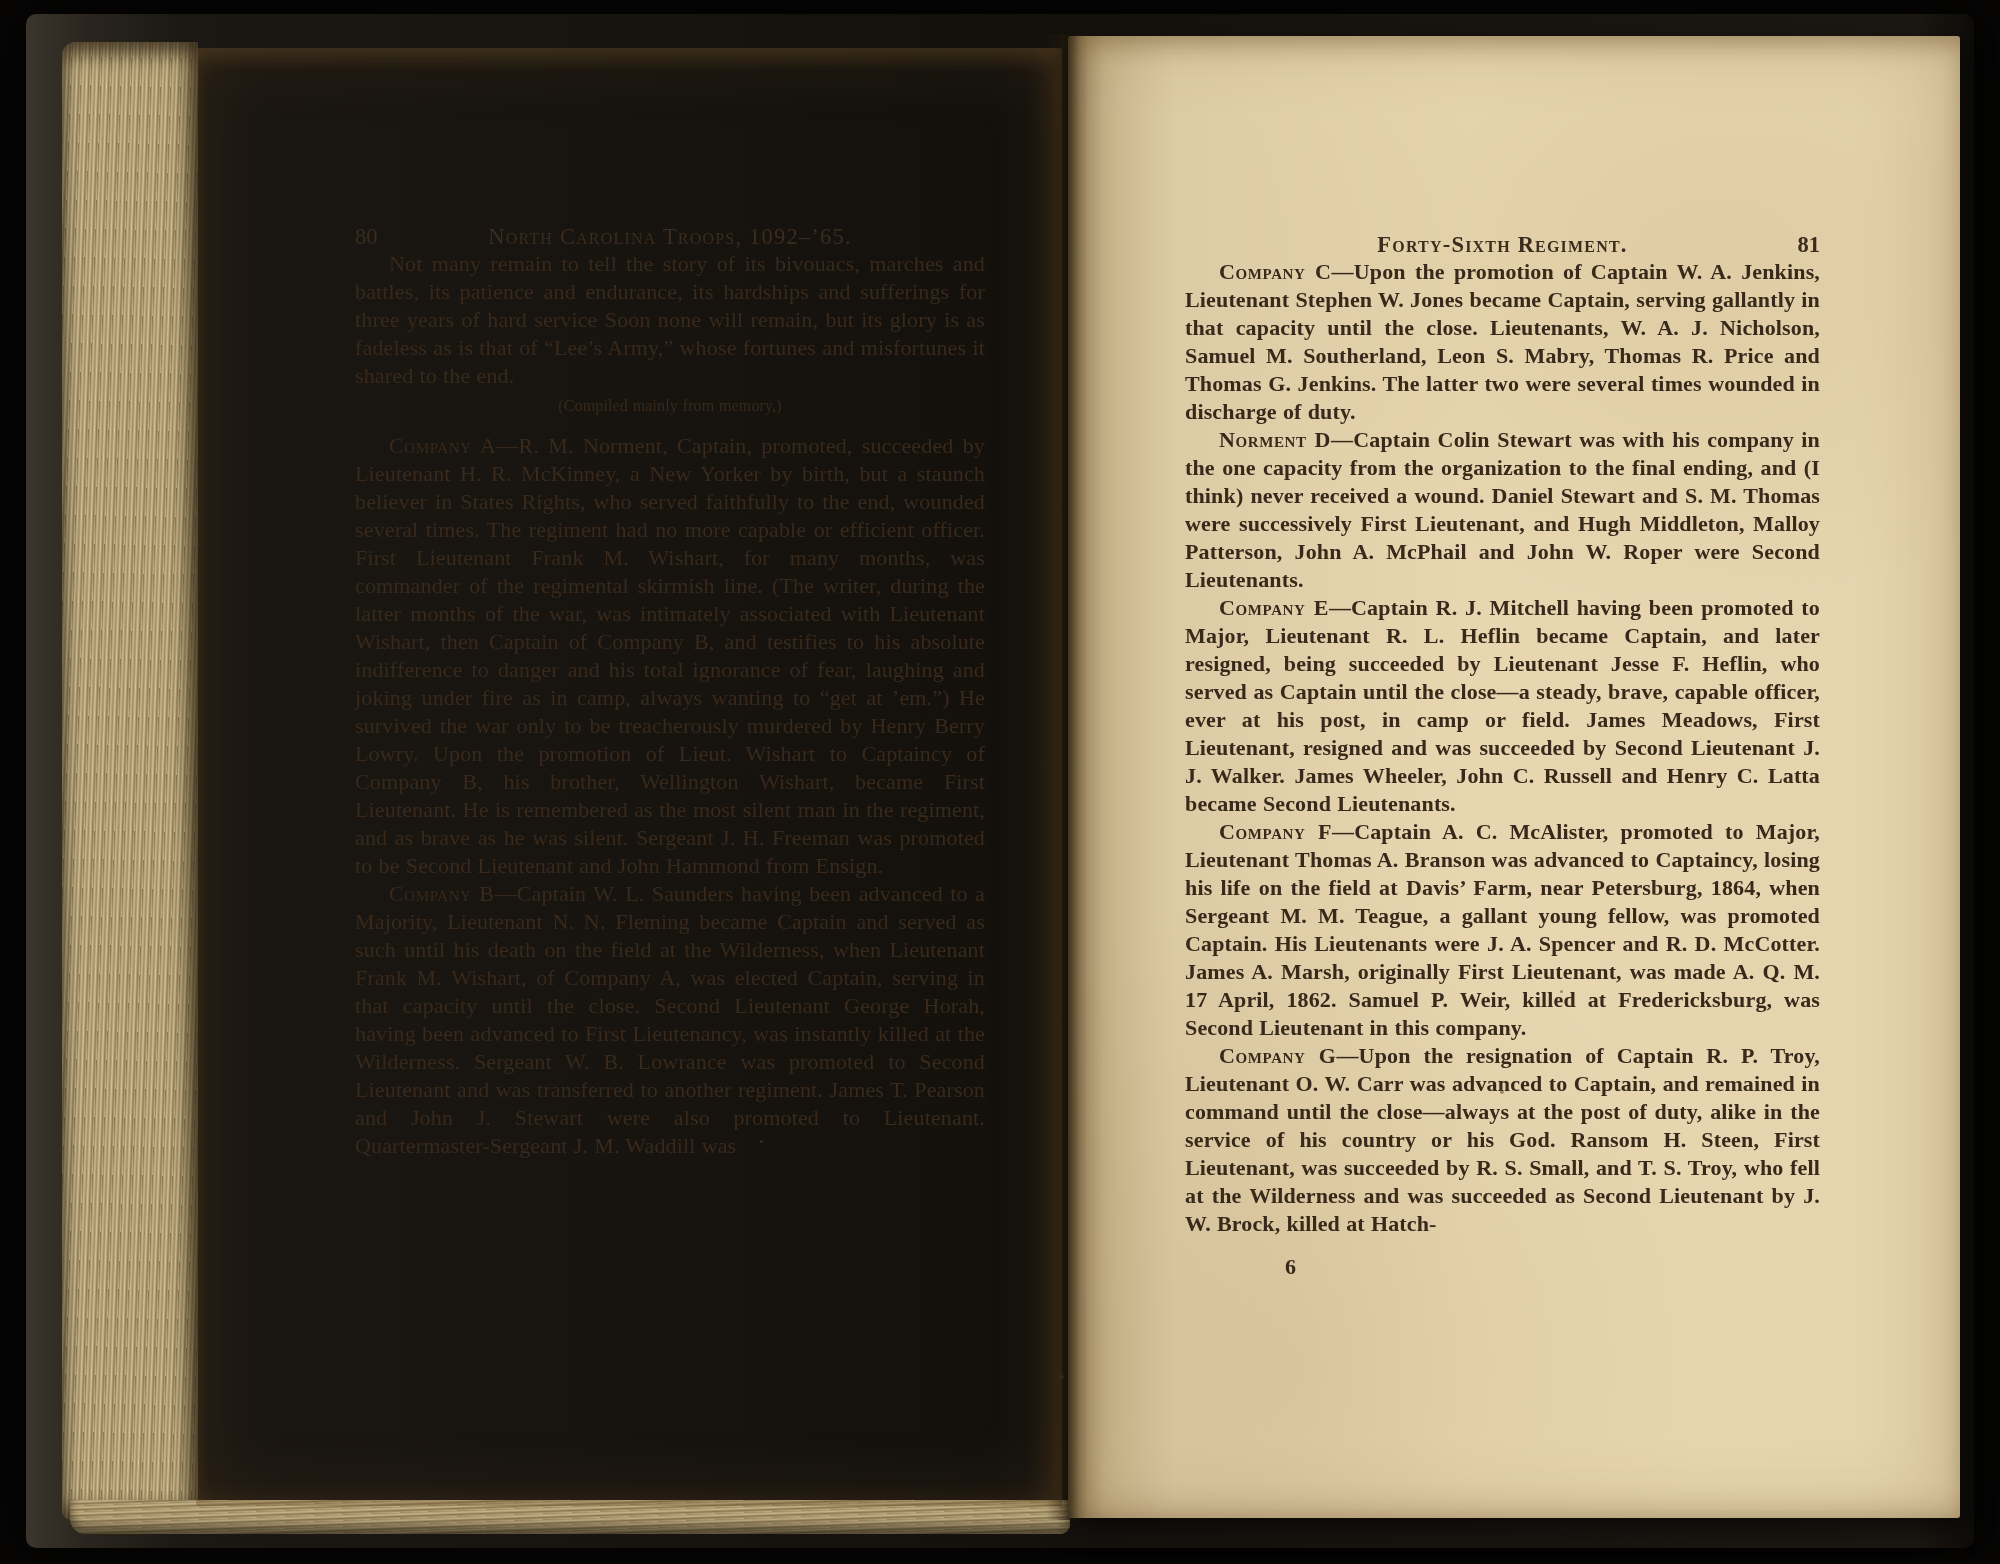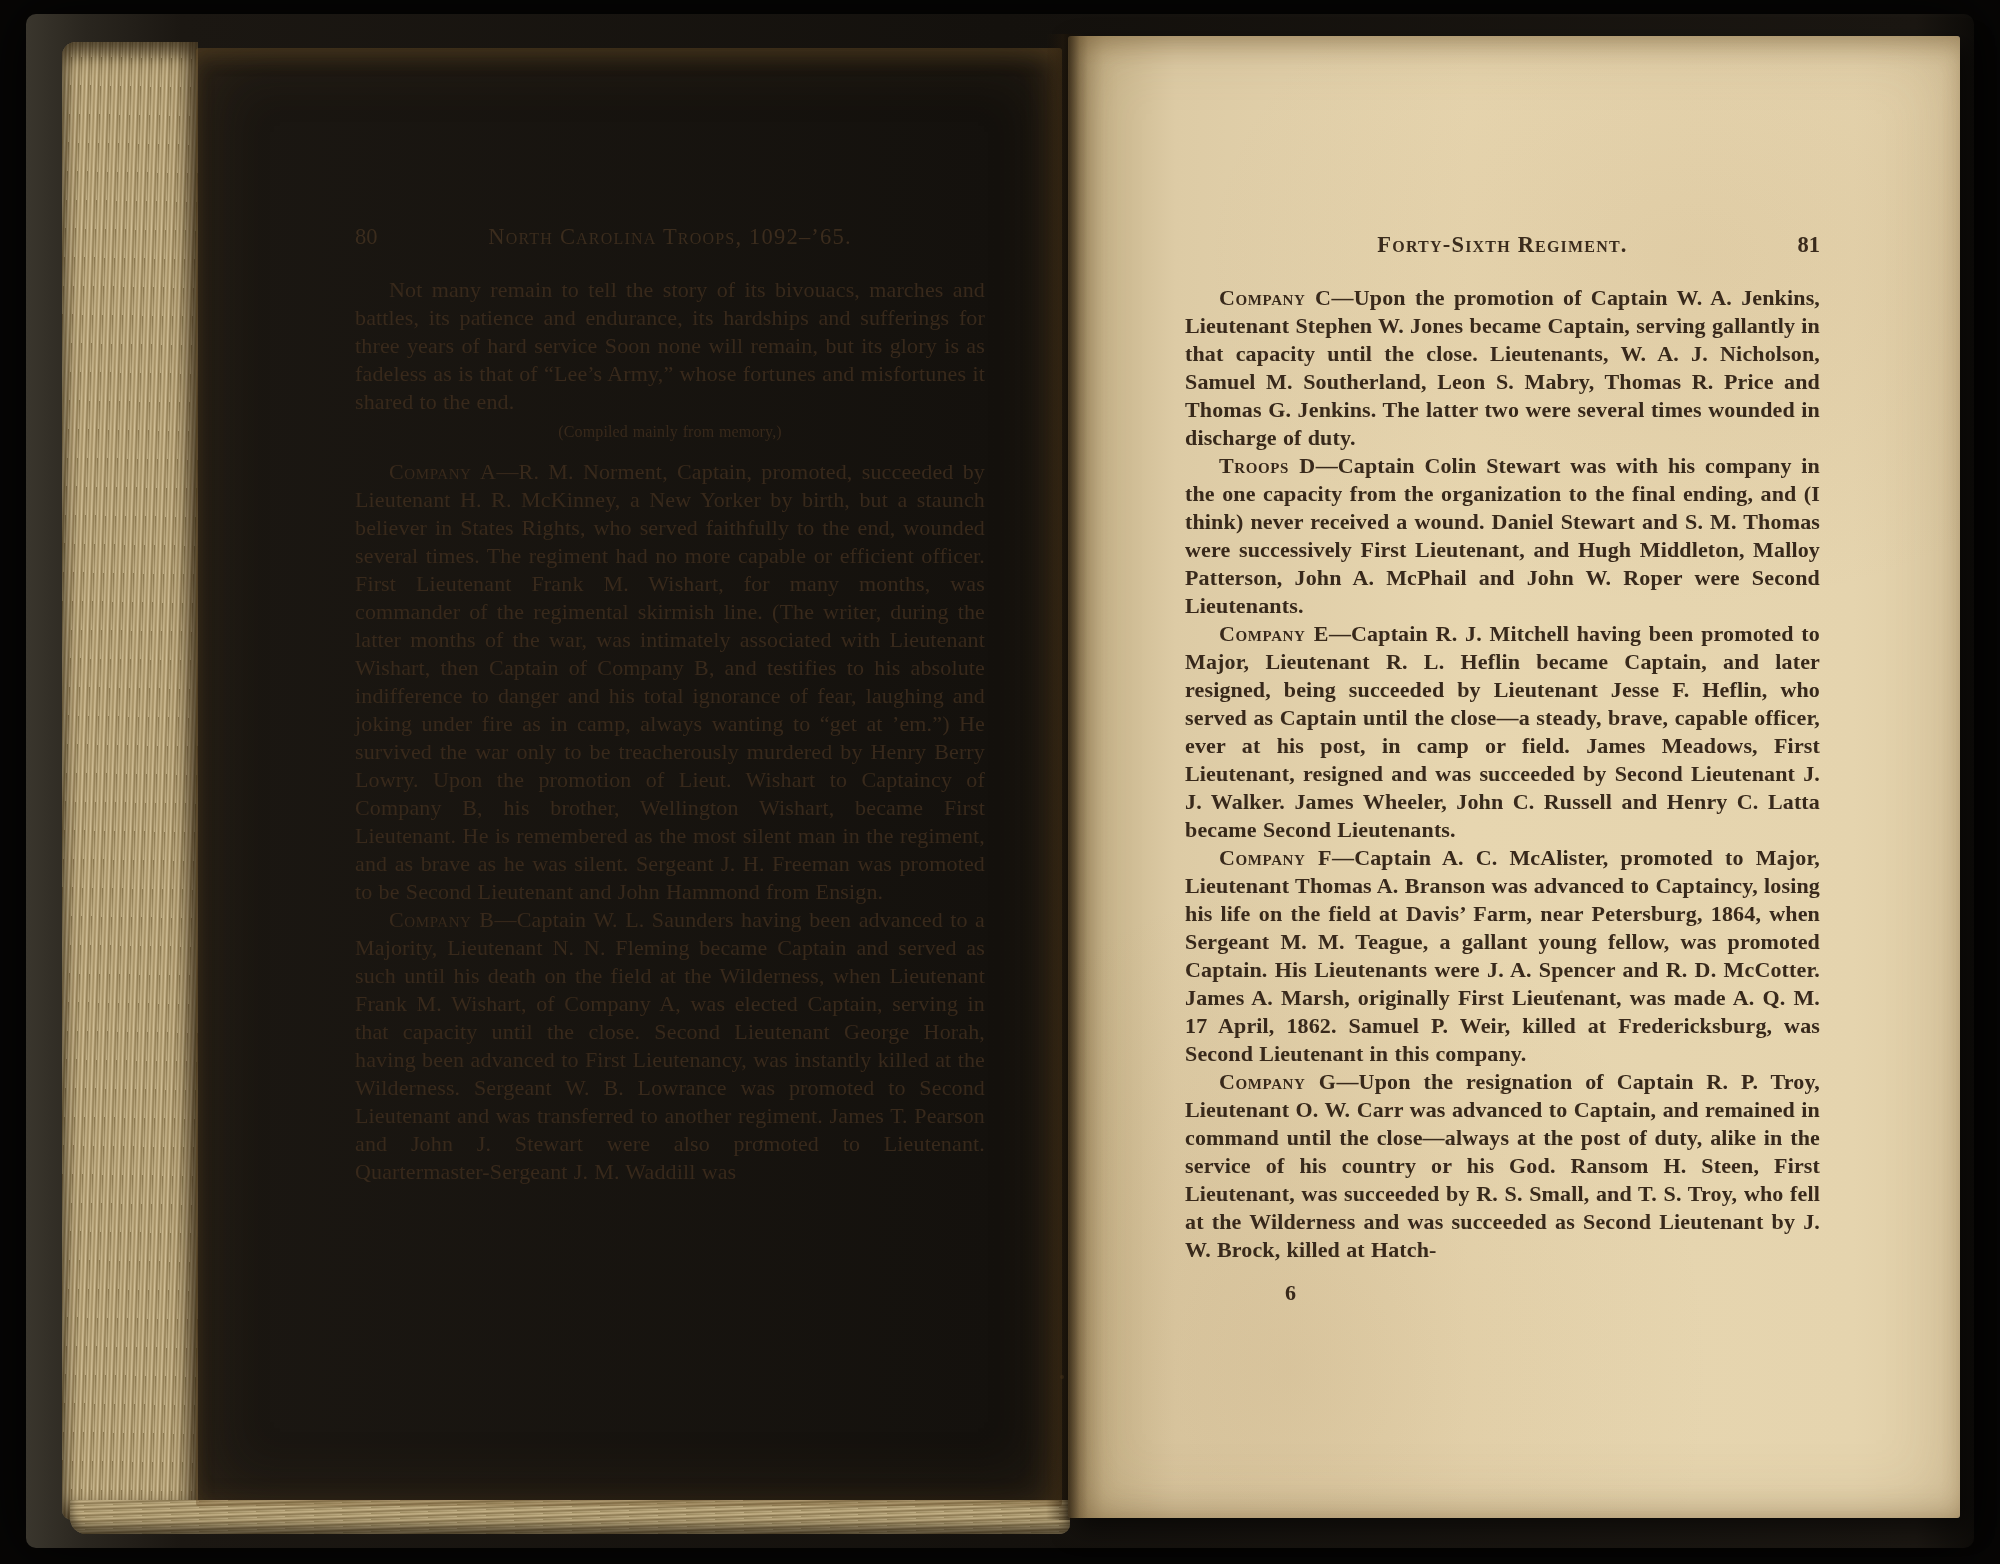--- a/index.html
+++ b/index.html
@@ -68,21 +68,20 @@
   
   .page-inner-left { position: absolute; left: 159px; right: 77px; top: 176px; }
   .page-inner-right { position: absolute; left: 117px; right: 140px; top: 196px; font-weight: bold; }
 
   .running-head {
     position: relative;
     font-variant: small-caps;
     letter-spacing: 1.2px;
     font-size: 22.5px;
     text-align: center;
-    margin-bottom: 26px;
     color: #3b2c1d;
   }
   .running-head .page-num-left { position: absolute; left: 0; top: 0; letter-spacing: 0; }
   .running-head .page-num-right { position: absolute; right: 0; top: 0; letter-spacing: 0; }
 
   .page-body {
     font-size: 22px;
     line-height: 28px;
     text-align: justify;
     letter-spacing: 0.15px;
@@ -143,21 +142,21 @@
   <div class="gutter"></div>
 
   <div class="page page-right">
     <div class="page-inner-right">
       <div class="running-head">
         <span>Forty-Sixth Regiment.</span>
         <span class="page-num-right">81</span>
       </div>
       <div class="page-body" id="right-body">
           <p class="indent"><span class="smallcaps">Company C</span>—Upon the promotion of Captain W. A. Jenkins, Lieutenant Stephen W. Jones became Captain, serving gallantly in that capacity until the close.  Lieutenants, W. A. J. Nicholson, Samuel M. Southerland, Leon S. Mabry, Thomas R. Price and Thomas G. Jenkins.  The latter two were several times wounded in discharge of duty.</p>
-          <p class="indent"><span class="smallcaps">Troops D</span>—Captain Colin Stewart was with his company in the one capacity from the organization to the final ending, and (I think) never received a wound.  Daniel Stewart and S. M. Thomas were successively First Lieutenant, and Hugh Middleton, Malloy Patterson, John A. McPhail and John W. Roper were Second Lieutenants.</p>
+          <p class="indent"><span class="smallcaps">Norment D</span>—Captain Colin Stewart was with his company in the one capacity from the organization to the final ending, and (I think) never received a wound.  Daniel Stewart and S. M. Thomas were successively First Lieutenant, and Hugh Middleton, Malloy Patterson, John A. McPhail and John W. Roper were Second Lieutenants.</p>
           <p class="indent"><span class="smallcaps">Company E</span>—Captain R. J. Mitchell having been promoted to Major, Lieutenant R. L. Heflin became Captain, and later resigned, being succeeded by Lieutenant Jesse F. Heflin, who served as Captain until the close—a steady, brave, capable officer, ever at his post, in camp or field.  James Meadows, First Lieutenant, resigned and was succeeded by Second Lieutenant J. J. Walker.  James Wheeler, John C. Russell and Henry C. Latta became Second Lieutenants.</p>
           <p class="indent"><span class="smallcaps">Company F</span>—Captain A. C. McAlister, promoted to Major, Lieutenant Thomas A. Branson was advanced to Captaincy, losing his life on the field at Davis’ Farm, near Petersburg, 1864, when Sergeant M. M. Teague, a gallant young fellow, was promoted Captain.  His Lieutenants were J. A. Spencer and R. D. McCotter.  James A. Marsh, originally First Lieutenant, was made A. Q. M. 17 April, 1862.  Samuel P. Weir, killed at Fredericksburg, was Second Lieutenant in this company.</p>
           <p class="indent"><span class="smallcaps">Company G</span>—Upon the resignation of Captain R. P. Troy, Lieutenant O. W. Carr was advanced to Captain, and remained in command until the close—always at the post of duty, alike in the service of his country or his God.  Ransom H. Steen, First Lieutenant, was succeeded by R. S. Small, and T. S. Troy, who fell at the Wilderness and was succeeded as Second Lieutenant by J. W. Brock, killed at Hatch-</p>
         </div>
       <div class="signature-mark">6</div>
     </div>
   </div>
 
   <div class="speck s1"></div>
   <div class="speck s2"></div>

